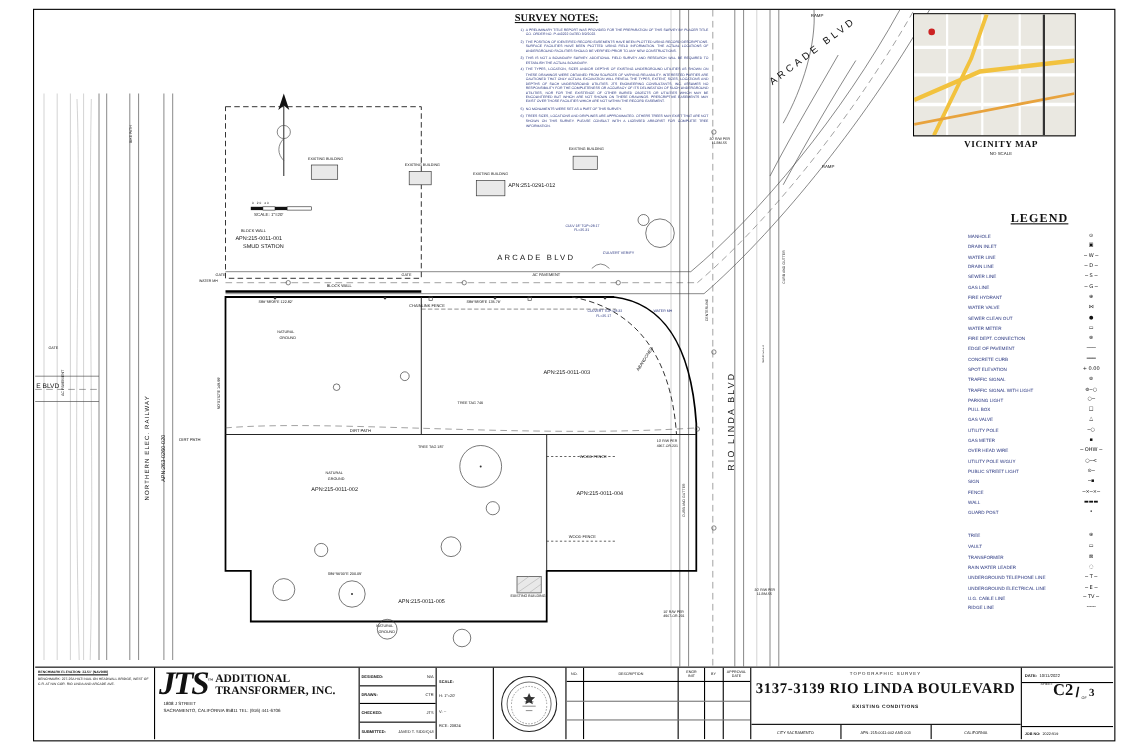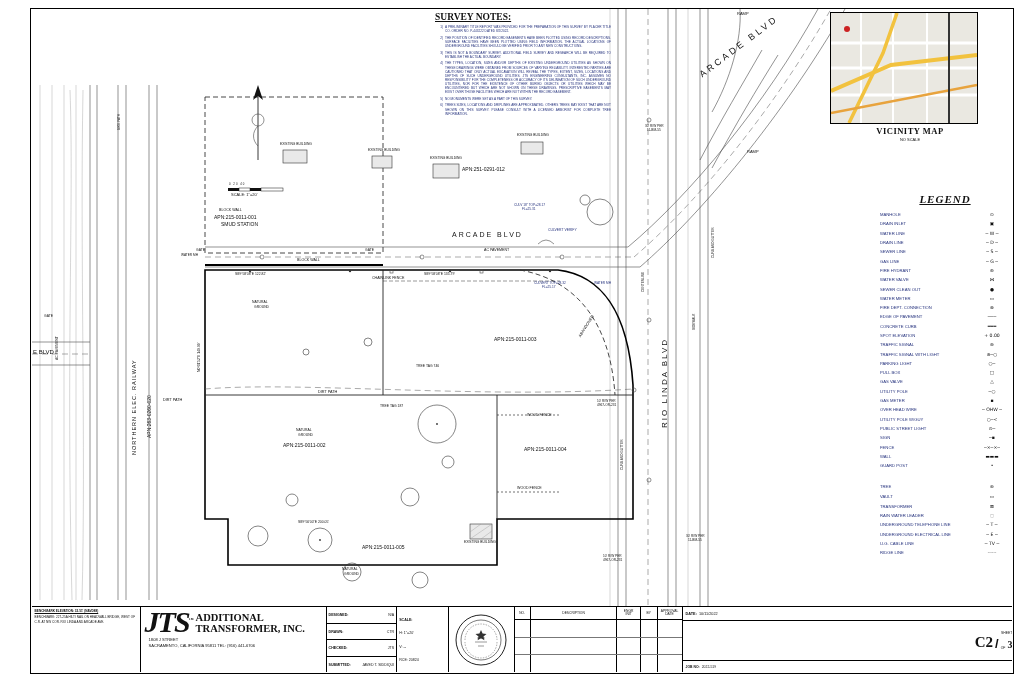--- a/index.html
+++ b/index.html
@@ -17,35 +17,35 @@
   .dashb{stroke:#333;stroke-width:.9;stroke-dasharray:5 3;fill:none}
   .dashf{stroke:#333;stroke-width:.7;stroke-dasharray:2 2;fill:none}
   .wall{stroke:#000;stroke-width:2.2;fill:none}
   .fence{stroke:#333;stroke-width:.5;stroke-dasharray:4 2;fill:none}
   .bld{fill:#e9e9e9;stroke:#333;stroke-width:.6}
   .tree{stroke:#333;stroke-width:.6;fill:none}
 
   .plan-label{position:absolute;white-space:nowrap;line-height:1;color:#111;transform-origin:left top;}
 
   
-  #survey-notes{position:absolute;left:435px;top:12px;width:176px;}
+  #survey-notes{position:absolute;left:468px;top:12px;width:176px;}
   .sn-title{font-family:"Liberation Serif",serif;font-weight:bold;font-size:9.5px;text-decoration:underline;margin-bottom:3px;}
   .note{display:flex;gap:2px;margin-bottom:2.6px;color:#26337e;font-size:3.15px;line-height:1.3;}
   .note-num{flex:0 0 8px;text-align:right;}
   .note-text{flex:1;text-align:justify;}
 
   
   #vicinity{position:absolute;left:830px;top:12px;width:160px;}
   .vic-box{width:146px;height:110px;border:1px solid #000;background:#eae8e1;overflow:hidden;}
   .vic-title{text-align:center;font-family:"Liberation Serif",serif;font-weight:bold;font-size:8.5px;margin-top:2px;letter-spacing:.5px;}
   .vic-sub{text-align:center;font-size:4px;margin-top:1px;}
 
   
   #legend{position:absolute;left:880px;top:193px;width:130px;}
-  .lg-title{text-align:center;font-family:"Liberation Serif",serif;font-weight:bold;font-size:11px;text-decoration:underline;margin-bottom:5px;letter-spacing:1px;font-style:italic;}
+  .lg-title{text-align:center;font-family:"Liberation Serif",serif;font-weight:bold;font-size:11px;text-decoration:underline;margin-bottom:5px;letter-spacing:1px;}
   .lg-row{display:flex;justify-content:space-between;align-items:center;height:9.3px;}
   .lg-label{color:#26337e;font-size:4.2px;white-space:nowrap;}
   .lg-sym{color:#111;font-size:4.6px;width:36px;text-align:center;white-space:nowrap;font-family:"DejaVu Sans",sans-serif;}
 
   
   #titleblock{position:absolute;left:0;bottom:0;width:100%;height:66px;border-top:1.6px solid #000;display:flex;box-sizing:border-box;background:#fff;}
   .tb-cell{height:100%;border-left:1px solid #000;box-sizing:border-box;position:relative;overflow:hidden;}
   .tb-cell:first-child{border-left:none;}
   #tb-benchmark{width:108px;padding:2px 3px;font-size:3.1px;line-height:1.45;}
   .bm-line1{font-weight:bold;text-decoration:underline;margin-bottom:1.5px;}
@@ -71,21 +71,21 @@
   .rev-hline{position:absolute;left:0;right:0;height:.5px;background:#777;}
   #tb-project{width:246px;}
   .proj-type{position:absolute;top:3px;left:0;right:0;text-align:center;font-size:4px;letter-spacing:1px;}
   .proj-title{position:absolute;top:11px;left:0;right:0;text-align:center;font-family:"Liberation Serif",serif;font-weight:bold;font-size:13.5px;letter-spacing:.5px;}
   .proj-sub{position:absolute;top:33px;left:0;right:0;text-align:center;font-size:4.4px;font-weight:bold;letter-spacing:.6px;}
   .proj-bottom{position:absolute;left:0;right:0;bottom:0;height:13px;border-top:1px solid #000;display:flex;font-size:3.5px;}
   .proj-bcell{flex:1;display:flex;align-items:center;justify-content:center;border-left:.5px solid #000;}
   .proj-bcell:first-child{border-left:none;}
   #tb-meta{flex:1;display:flex;flex-direction:column;font-size:3.8px;}
   .meta-date{height:13px;border-bottom:1px solid #000;display:flex;align-items:center;gap:2px;padding:0 3px;}
-  .meta-sheet{flex:1;display:flex;flex-direction:column;align-items:flex-end;justify-content:center;line-height:1;}
+  .meta-sheet{flex:1;display:flex;flex-direction:row;align-items:flex-start;justify-content:center;line-height:1;}
   .sheet-row{display:flex;align-items:flex-end;gap:2px;}
   .sheet-big{font-family:"Liberation Serif",serif;font-weight:bold;font-size:15px;}
   .sheet-slash{font-size:13px;font-weight:bold;}
   .sheet-of{font-size:3.4px;}
   .sheet-total{font-family:"Liberation Serif",serif;font-weight:bold;font-size:10px;}
   .meta-job{height:11px;border-top:1px solid #000;display:flex;align-items:center;gap:2px;padding:0 3px;font-size:3.4px;}
 </style>
 </head>
 <body>
 
@@ -553,20 +553,30 @@
       <div class="rev-body">
         <div class="rev-vline" style="left:9%"></div>
         <div class="rev-vline" style="left:61%"></div>
         <div class="rev-vline" style="left:75%"></div>
         <div class="rev-vline" style="left:85%"></div>
         <div class="rev-hline" style="top:33%"></div>
         <div class="rev-hline" style="top:66%"></div>
       </div>
     </div>
 
+    <div id="tb-project" class="tb-cell">
+      <div class="proj-type">TOPOGRAPHIC SURVEY</div>
+      <div class="proj-title">3137-3139 RIO LINDA BOULEVARD</div>
+      <div class="proj-sub">EXISTING  CONDITIONS</div>
+      <div class="proj-bottom">
+        <div class="proj-bcell">CITY SACRAMENTO</div>
+        <div class="proj-bcell">APN: 215-0011-002 AND 003</div>
+        <div class="proj-bcell">CALIFORNIA</div>
+      </div>
+    </div>
 
     <div id="tb-meta" class="tb-cell">
       <div class="meta-date">
         <span style="font-weight:bold">DATE:</span>
         <span>10/11/2022</span>
       </div>
       <div class="meta-sheet">
         <span class="sheet-of">SHEET</span>
         <div class="sheet-row">
           <span class="sheet-big">C2</span>

